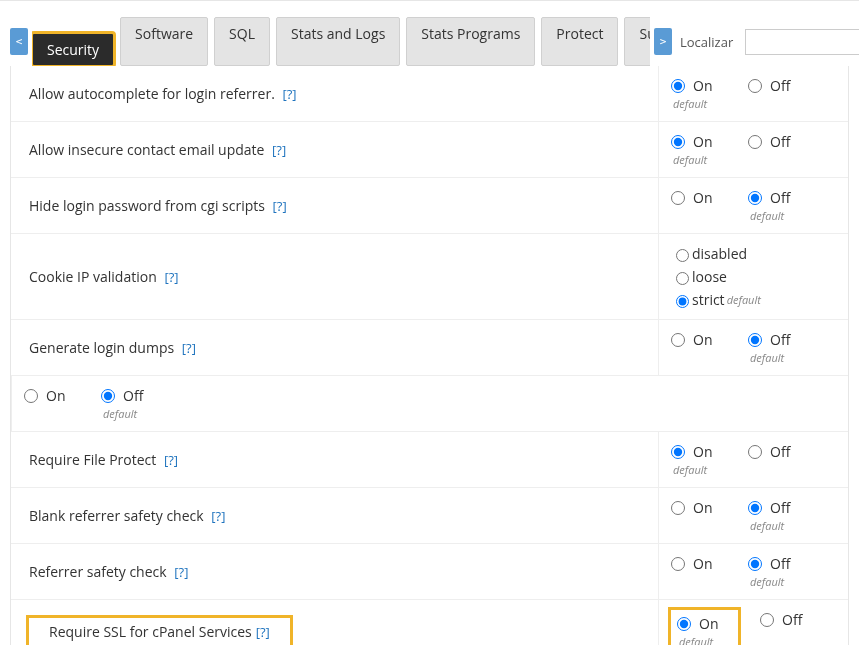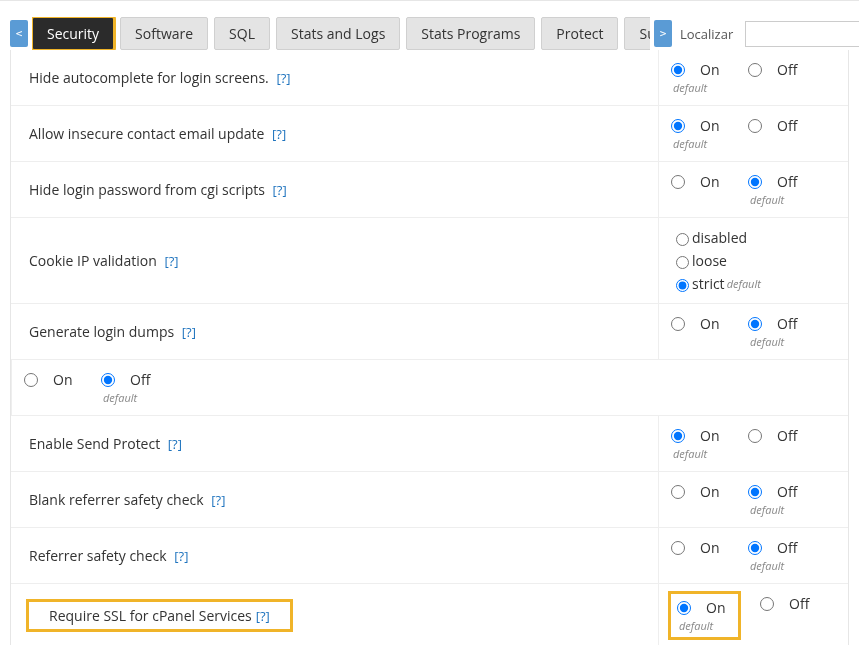--- a/index.html
+++ b/index.html
@@ -62,20 +62,21 @@
     flex-shrink: 0;
   }
   .tab.active {
     background: #2b2b2b;
     color: #fff;
     border-color: #2b2b2b;
   }
   .tab.highlight {
     outline: 3px solid #f0b429;
     outline-offset: -1px;
+    margin-top: 16px;
   }
   .search-wrap {
     display: flex;
     align-items: center;
     margin-left: 0;
   }
   .search-label {
     font-size: 13px;
     color: #555;
     margin-right: 12px;
@@ -126,21 +127,21 @@
   }
   .opt-col {
     display: flex;
     flex-direction: column;
     align-items: flex-start;
     min-width: 55px;
   }
   .opt-radio-wrap {
     display: flex;
     align-items: center;
-    gap: 15px;
+    gap: 8px;
   }
   .opt-radio-wrap input[type=radio] {
     width: 14px;
     height: 14px;
     margin: 0;
   }
   .opt-label {
     font-size: 14px;
     color: #333;
   }
@@ -203,21 +204,21 @@
     <div class="scroll-btn scroll-btn-right">&gt;</div>
     <div class="search-wrap">
       <span class="search-label">Localizar</span>
       <input class="search-input" type="text" value="" style="">
     </div>
   </div>
 
   <div class="content" id="settings-content">
       <div class="setting-row">
         <div class="setting-label-cell">
-          <span><span>Hide autocomplete for login screens.</span> <span class="qmark">[?]</span></span>
+          <span><span>Allow autocomplete for login referrer.</span> <span class="qmark">[?]</span></span>
         </div>
         <div class="options-cell">
           <div class="options-inline">
             <div class="opt-col">
               <label class="opt-radio-wrap">
                 <input type="radio" name="row0" checked="" style="">
                 <span class="opt-label">On</span>
               </label>
               <span class="opt-default">default</span>
             </div>
@@ -332,21 +333,21 @@
                 <input type="radio" name="row5" checked="" style="">
                 <span class="opt-label">Off</span>
               </label>
               <span class="opt-default">default</span>
             </div>
           </div>
         </div>
       </div>
       <div class="setting-row">
         <div class="setting-label-cell">
-          <span><span>Enable Send Protect</span> <span class="qmark">[?]</span></span>
+          <span><span>Require File Protect</span> <span class="qmark">[?]</span></span>
         </div>
         <div class="options-cell">
           <div class="options-inline">
             <div class="opt-col">
               <label class="opt-radio-wrap">
                 <input type="radio" name="row6" checked="" style="">
                 <span class="opt-label">On</span>
               </label>
               <span class="opt-default">default</span>
             </div>

